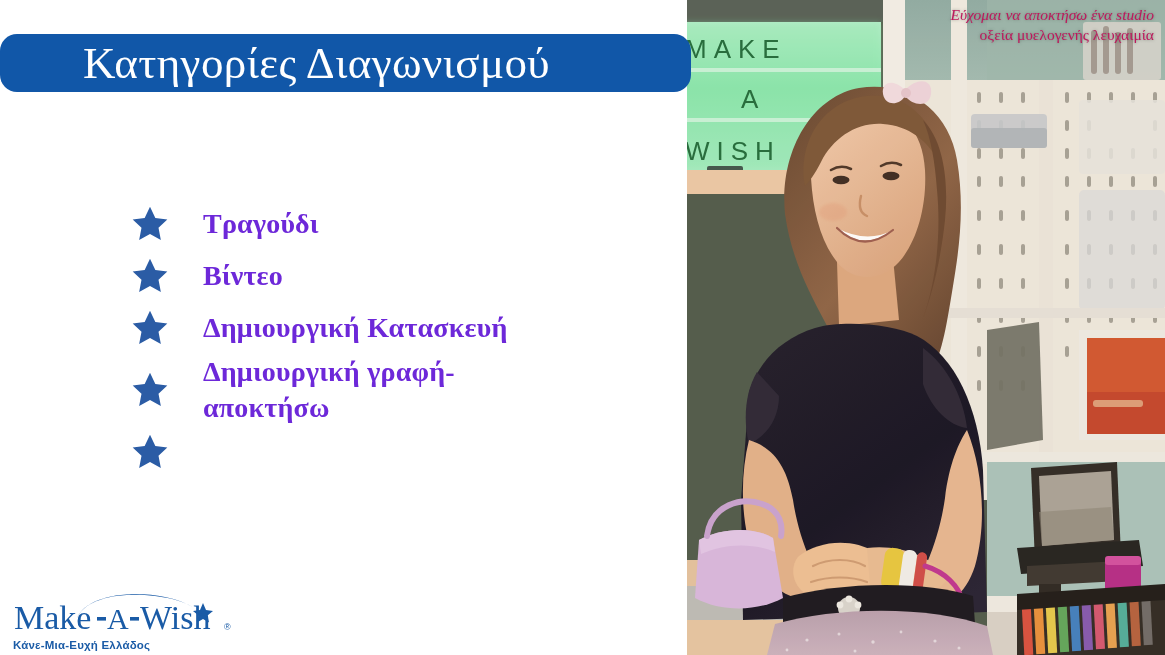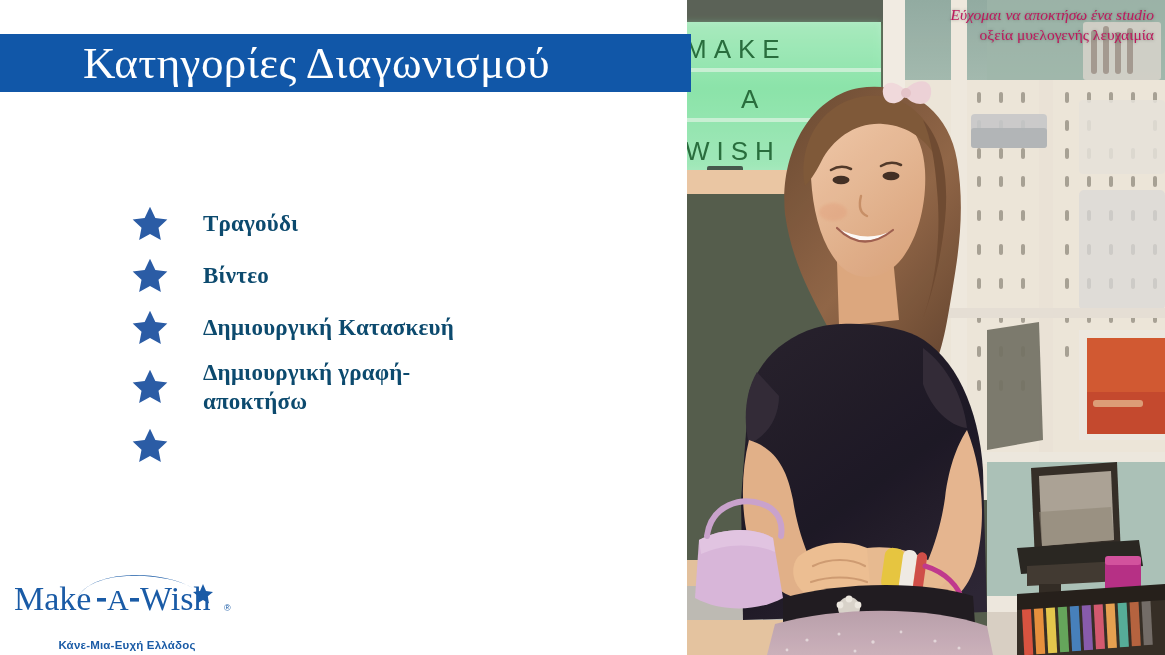--- a/index.html
+++ b/index.html
@@ -18,20 +18,21 @@
 
   
   #title-banner {
     position: absolute;
     left: 0; top: 34px;
     width: 691px; height: 58px;
     background: #1157a8;
     display: flex;
     align-items: center;
     z-index: 6;
+    border-radius: 17px;
   }
   #title-text {
     color: #ffffff;
     font-family: "Liberation Serif", "DejaVu Serif", serif;
     font-size: 45px;
     font-weight: 400;
     letter-spacing: 0.4px;
     padding-left: 83px;
     line-height: 1;
     white-space: nowrap;
@@ -50,43 +51,43 @@
     min-height: 52px;
     margin-bottom: 0px;
   }
   .bullet-star {
     flex: 0 0 auto;
     width: 40px; height: 40px;
     margin-right: 33px;
     display: block;
   }
   .bullet-label {
-    color: #0c4a6e;
+    color: #6d28d9;
     font-family: "Liberation Serif", "DejaVu Serif", serif;
-    font-size: 23px;
+    font-size: 28px;
     font-weight: 700;
     line-height: 1.28;
     letter-spacing: 0.2px;
   }
 
   
   #logo {
     position: absolute;
     left: 13px; bottom: 4px;
     width: 228px;
     z-index: 5;
   }
   #logo-wordmark {
     position: relative;
     width: 228px; height: 48px;
   }
   #logo-wordmark svg { display: block; }
   #logo-tagline {
-    margin-top: 19px;
-    text-align: center;
+    margin-top: 0;
+    text-align: left;
     color: #1a5ba6;
     font-family: "Liberation Sans", "DejaVu Sans", sans-serif;
     font-size: 11.5px;
     font-weight: 700;
     letter-spacing: 0.2px;
     white-space: nowrap;
   }
 
   
   #photo {

